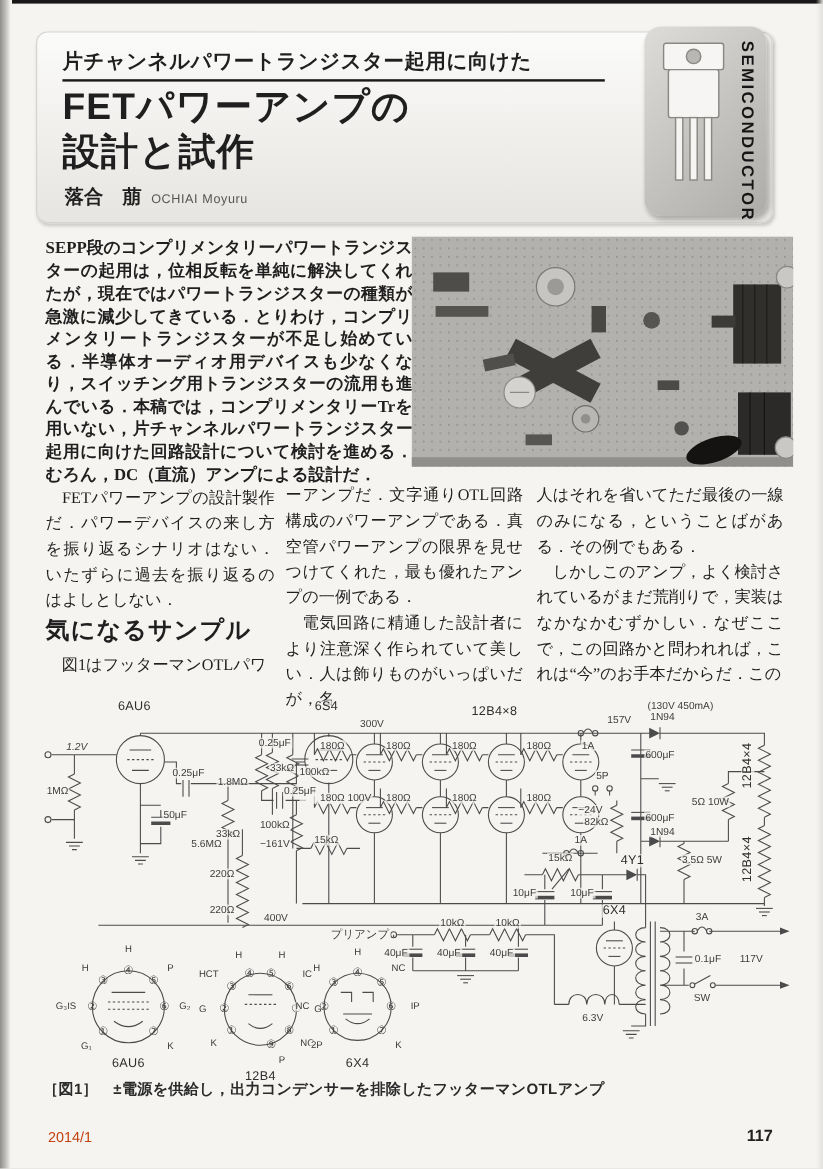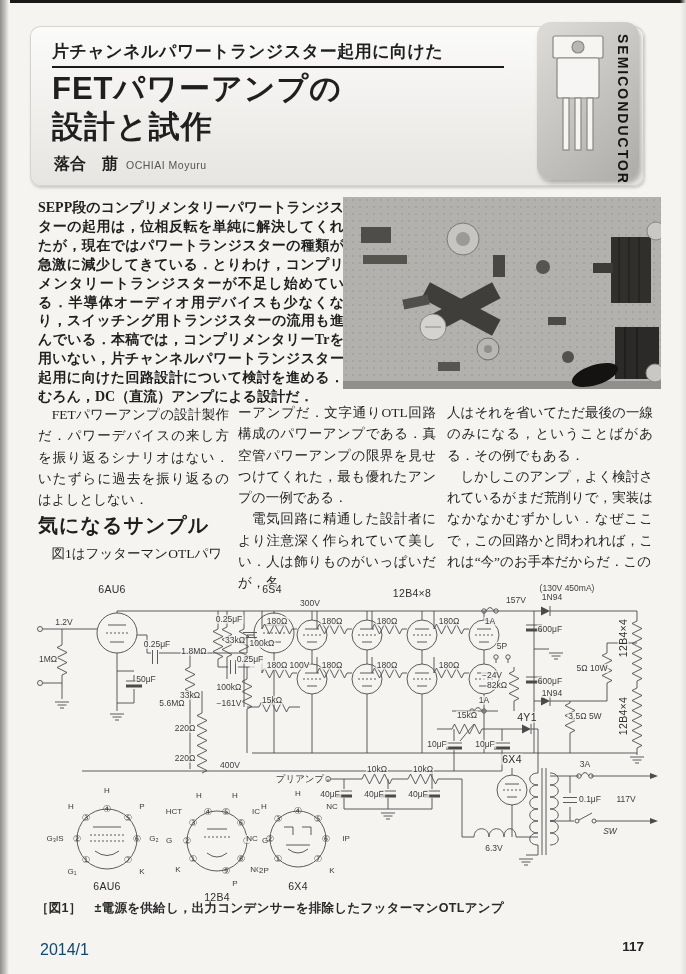--- a/index.html
+++ b/index.html
@@ -44,21 +44,21 @@
   .schem svg{position:absolute;left:0;top:0;}
   .schlabel{position:absolute;transform:translate(-50%,-50%);font-size:8.5px;line-height:1;color:#3d3d3d;
             white-space:nowrap;background:rgba(245,244,241,.72);padding:0 1px;}
   .schlabel.big{font-size:10.5px;color:#2e2e2e;letter-spacing:.3px;}
   .schlabel.pin{font-size:9.5px;background:transparent;color:#444;}
   .schlabel.pn{font-size:8px;color:#3a3a3a;}
   .schlabel.jp{font-size:9.5px;}
   .schlabel.rot{transform:translate(-50%,-50%) rotate(-90deg);}
 
   .caption{position:absolute;left:36px;top:900px;width:620px;font-size:12.5px;font-weight:600;color:#2a2a2a;letter-spacing:.3px;}
-  .foot-issue{position:absolute;left:40px;top:941px;font-size:16px;color:#0c4a6e;}
+  .foot-issue{position:absolute;left:40px;top:941px;font-size:12px;color:#c2410c;}
   .foot-page{position:absolute;right:42px;top:939px;font-size:13.5px;font-weight:bold;color:#222;}
 </style>
 </head>
 <body>
 
 <div class="page">
   <div class="edge-top"></div>
   <div class="edge-left"></div>
   <div class="edge-right"></div>
 
@@ -303,21 +303,21 @@
         <path d="M185,270 q10,8 20,0"></path>
         <circle cx="276" cy="256" r="28"></circle>
         <path d="M262,244 h9 v8 M280,244 h9 v8 M264,262 h24"></path>
         <path d="M266,266 q10,8 20,0"></path>
       </g>
     </svg>
     <div>
         <span class="schlabel big" style="left: 90px; top: 6px;">6AU6</span>
         <span class="schlabel big" style="left: 250px; top: 6px;">6S4</span>
         <span class="schlabel" style="left: 288px; top: 20px;">300V</span>
-        <span class="schlabel" style="left: 42px; top: 39px;">1.2V</span>
+        <span class="schlabel" style="left: 42px; top: 39px; font-style: italic;">1.2V</span>
         <span class="schlabel" style="left: 135px; top: 61px;">0.25μF</span>
         <span class="schlabel" style="left: 26px; top: 76px;">1MΩ</span>
         <span class="schlabel" style="left: 124px; top: 96px;">50μF</span>
         <span class="schlabel" style="left: 150px; top: 100px; margin-top: 20px;">5.6MΩ</span>
         <span class="schlabel" style="left: 172px; top: 68px;">1.8MΩ</span>
         <span class="schlabel" style="left: 258px; top: 82px; padding-left: 40px;">100V</span>
         <span class="schlabel" style="left: 207px; top: 36px;">0.25μF</span>
         <span class="schlabel" style="left: 213px; top: 57px;">33kΩ</span>
         <span class="schlabel" style="left: 228px; top: 76px;">0.25μF</span>
         <span class="schlabel" style="left: 207px; top: 104px;">100kΩ</span>
@@ -360,21 +360,21 @@
         <span class="schlabel" style="left: 355px; top: 186px;">10kΩ</span>
         <span class="schlabel" style="left: 401px; top: 186px;">10kΩ</span>
         <span class="schlabel jp" style="left: 278px; top: 196px;">プリアンプ</span>
         <span class="schlabel" style="left: 308px; top: 211px;">40μF</span>
         <span class="schlabel" style="left: 352px; top: 211px;">40μF</span>
         <span class="schlabel" style="left: 396px; top: 211px;">40μF</span>
         <span class="schlabel" style="left: 472px; top: 265px;">6.3V</span>
         <span class="schlabel" style="left: 563px; top: 181px;">3A</span>
         <span class="schlabel" style="left: 568px; top: 216px;">0.1μF</span>
         <span class="schlabel" style="left: 604px; top: 216px;">117V</span>
-        <span class="schlabel" style="left: 588px; top: 248px; font-style: italic;">SW</span>
+        <span class="schlabel" style="left: 563px; top: 248px;">SW</span>
         <span class="schlabel pin" style="left: 64px; top: 277px;">①</span>
         <span class="schlabel pin" style="left: 55px; top: 256px;">②</span>
         <span class="schlabel pin" style="left: 64px; top: 235px;">③</span>
         <span class="schlabel pin" style="left: 85px; top: 226px;">④</span>
         <span class="schlabel pin" style="left: 106px; top: 235px;">⑤</span>
         <span class="schlabel pin" style="left: 115px; top: 256px;">⑥</span>
         <span class="schlabel pin" style="left: 106px; top: 277px;">⑦</span>
         <span class="schlabel pn" style="left: 50px; top: 289px;">G₁</span>
         <span class="schlabel pn" style="left: 33px; top: 256px;">G₃IS</span>
         <span class="schlabel pn" style="left: 49px; top: 224px;">H</span>

